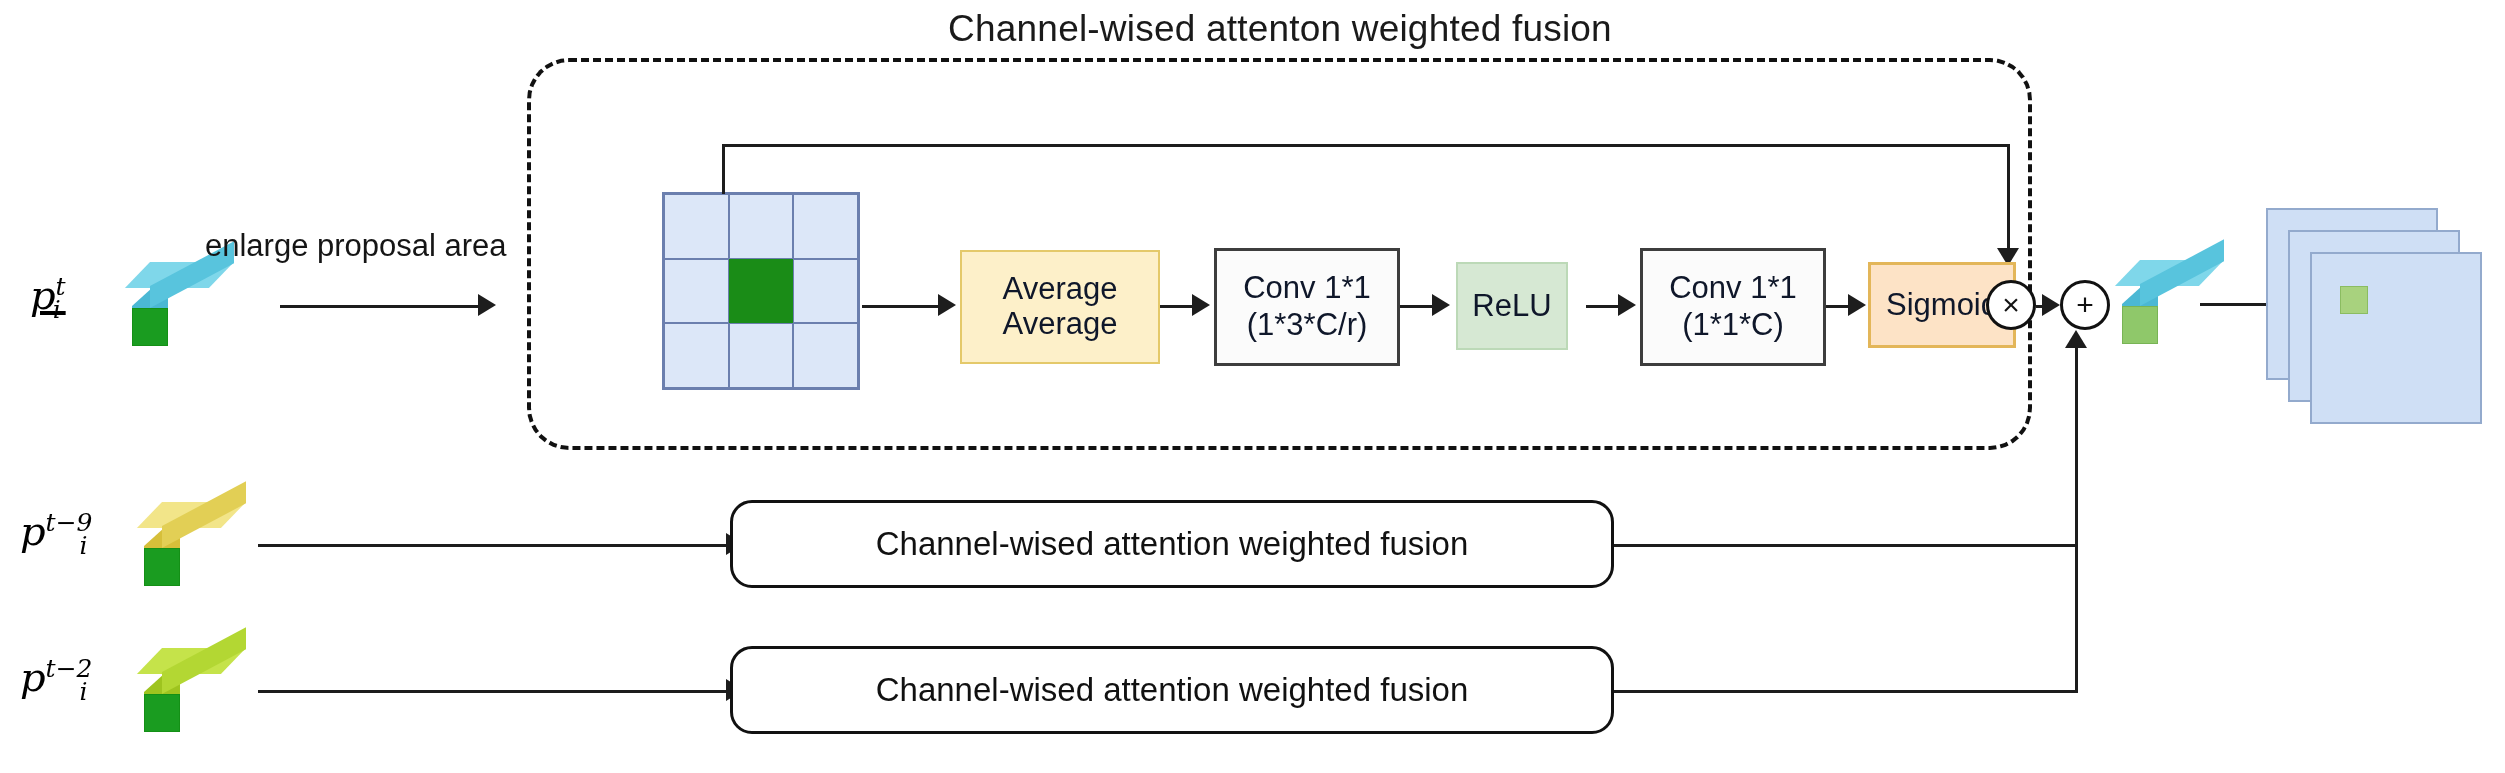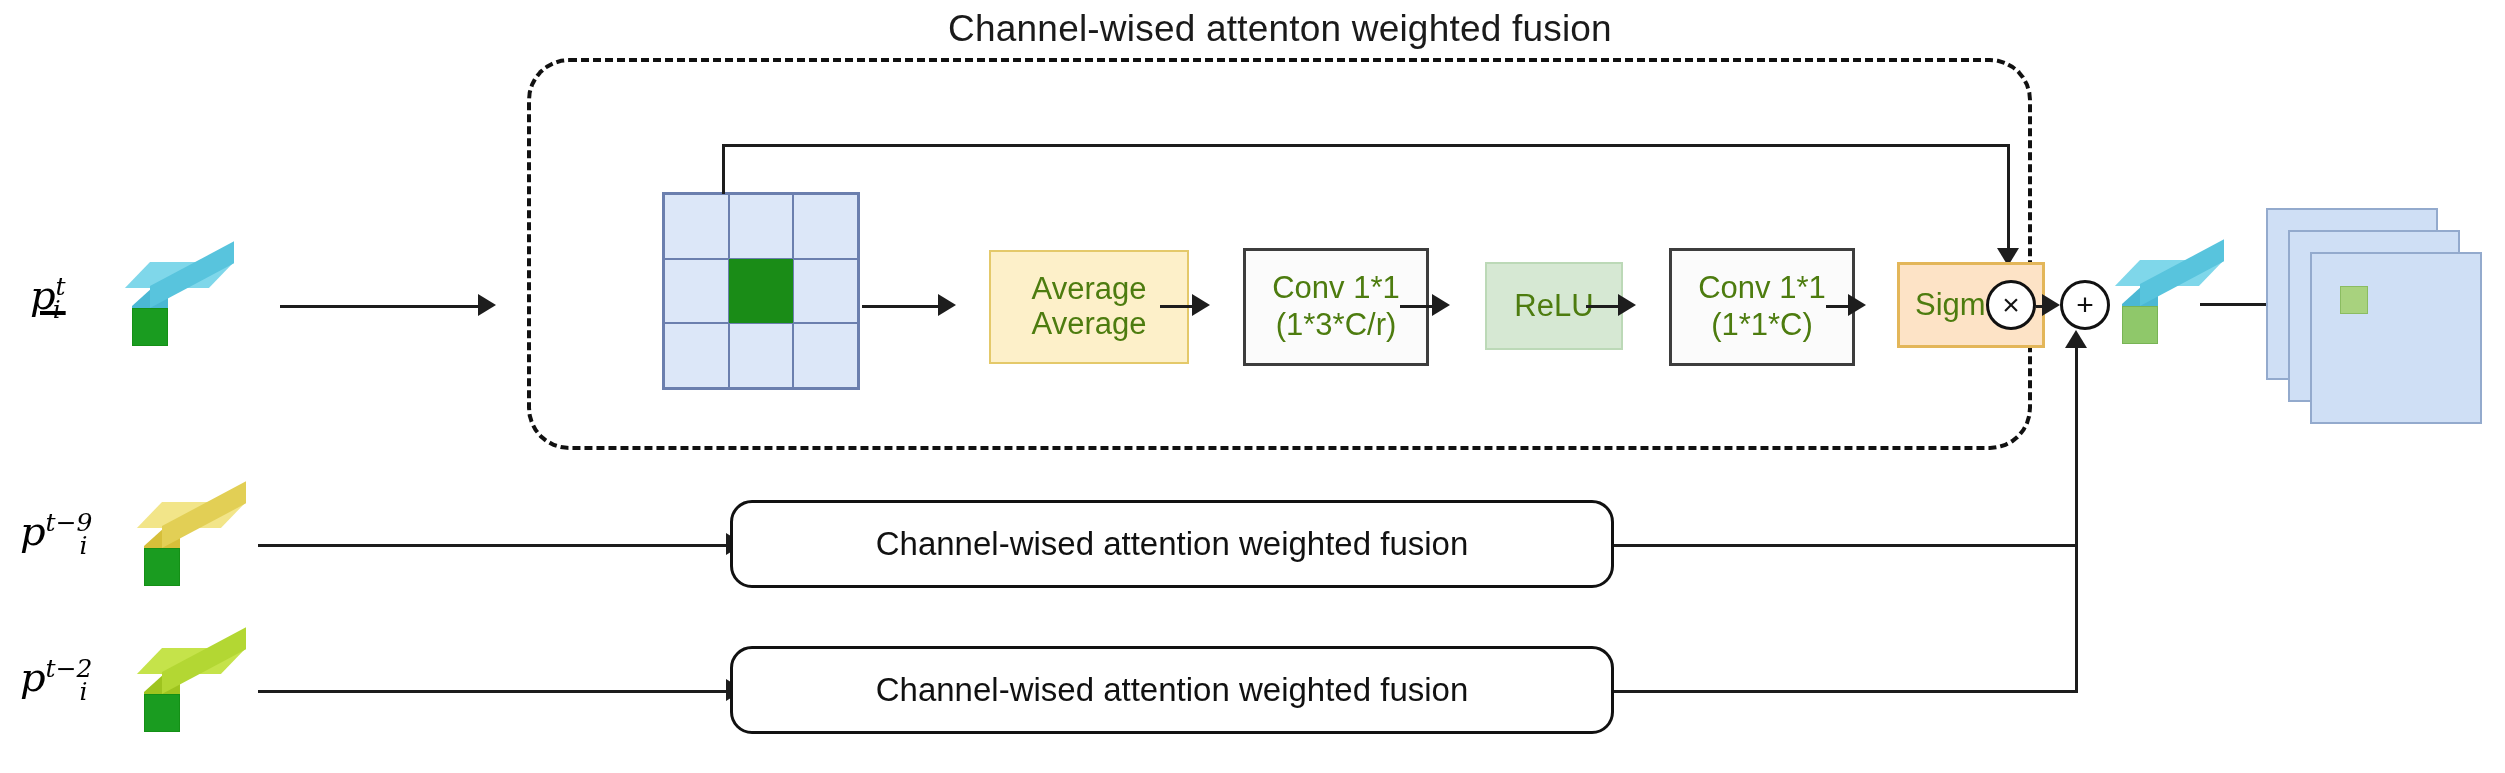--- a/index.html
+++ b/index.html
@@ -44,21 +44,21 @@
     display:grid; grid-template-columns:repeat(3,1fr); grid-template-rows:repeat(3,1fr);
     border:2px solid #6b7fae; box-sizing:border-box; background:#dce7f8;
   }
   #feature-grid .cell{ border:1px solid #6b7fae; box-sizing:border-box; background:#dce7f8;}
   #feature-grid .cell.active{ background:#1a8c17; border-color:#1a8c17;}
 
   
   .pbox{
     position:absolute; box-sizing:border-box;
     display:flex; align-items:center; justify-content:center;
-    text-align:center; font-size:31px; color:#4d7c0f; line-height:1.12;margin-left:29px;
+    text-align:center; font-size:31px; color:#0f172a; line-height:1.12;
   }
   .pbox.avgpool{
     background:#fdf0c9; border:2px solid #e4c96a;
   }
   .pbox.conv{
     background:#fbfbfb; border:3px solid #3d3d3d;
     flex-direction:column; justify-content:center; gap:2px;
   }
   .pbox.relu{
     background:#d6e8d3; border:2px solid #bcd9b7;
@@ -129,20 +129,21 @@
     <span>p</span><span class="sup">t</span><span class="sub">i</span>
   </div>
 
   <div class="bar3d" style="left:128px; top:258px; width:110px; height:92px;">
     <div class="bar-side" style="left:4px; top:48px; width:36px; height:40px; background:#4bb8d4; transform:skewY(-42deg); transform-origin:left top;"></div>
     <div class="bar-top" style="left:22px; top:4px; width:84px; height:26px; background:#7fd7ea; transform:skewX(-44deg) skewY(0deg); transform-origin:left top;"></div>
     <div class="bar-side" style="left:22px; top:28px; width:84px; height:22px; background:#58c4dd; transform:skewY(-28deg); transform-origin:left top;"></div>
     <div class="bar-cap" style="left:4px; top:50px; width:34px; height:36px; background:#1a9c20; border:1px solid #149016;"></div>
   </div>
 
+  <div class="abs" id="enlarge-label">enlarge proposal area</div>
 
   <div class="hline" style="left:280px; top:305px; width:200px;"></div>
   <div class="arrow-r" style="left:478px; top:294px;"></div>
 
   <div class="abs" id="feature-grid">
     <div class="cell"></div>
     <div class="cell"></div>
     <div class="cell"></div>
     <div class="cell"></div>
     <div class="cell active"></div>
@@ -169,21 +170,21 @@
   <div class="arrow-r" style="left:1192px; top:294px;"></div>
 
   <div class="pbox conv" style="left:1214px; top:248px; width:186px; height:118px;">
     <span class="line2">Conv 1*1</span>
     <span class="line2">(1*3*C/r)</span>
   </div>
 
   <div class="hline" style="left:1400px; top:305px; width:36px;"></div>
   <div class="arrow-r" style="left:1432px; top:294px;"></div>
 
-  <div class="pbox relu" style="left:1456px; top:262px; width:138px; height:88px;">
+  <div class="pbox relu" style="left:1456px; top:262px; width:112px; height:88px;">
     <span>ReLU</span>
   </div>
 
   <div class="hline" style="left:1586px; top:305px; width:36px;"></div>
   <div class="arrow-r" style="left:1618px; top:294px;"></div>
 
   <div class="pbox conv" style="left:1578px; top:248px; width:186px; height:118px; left:1640px;">
     <span class="line2">Conv 1*1</span>
     <span class="line2">(1*1*C)</span>
   </div>

